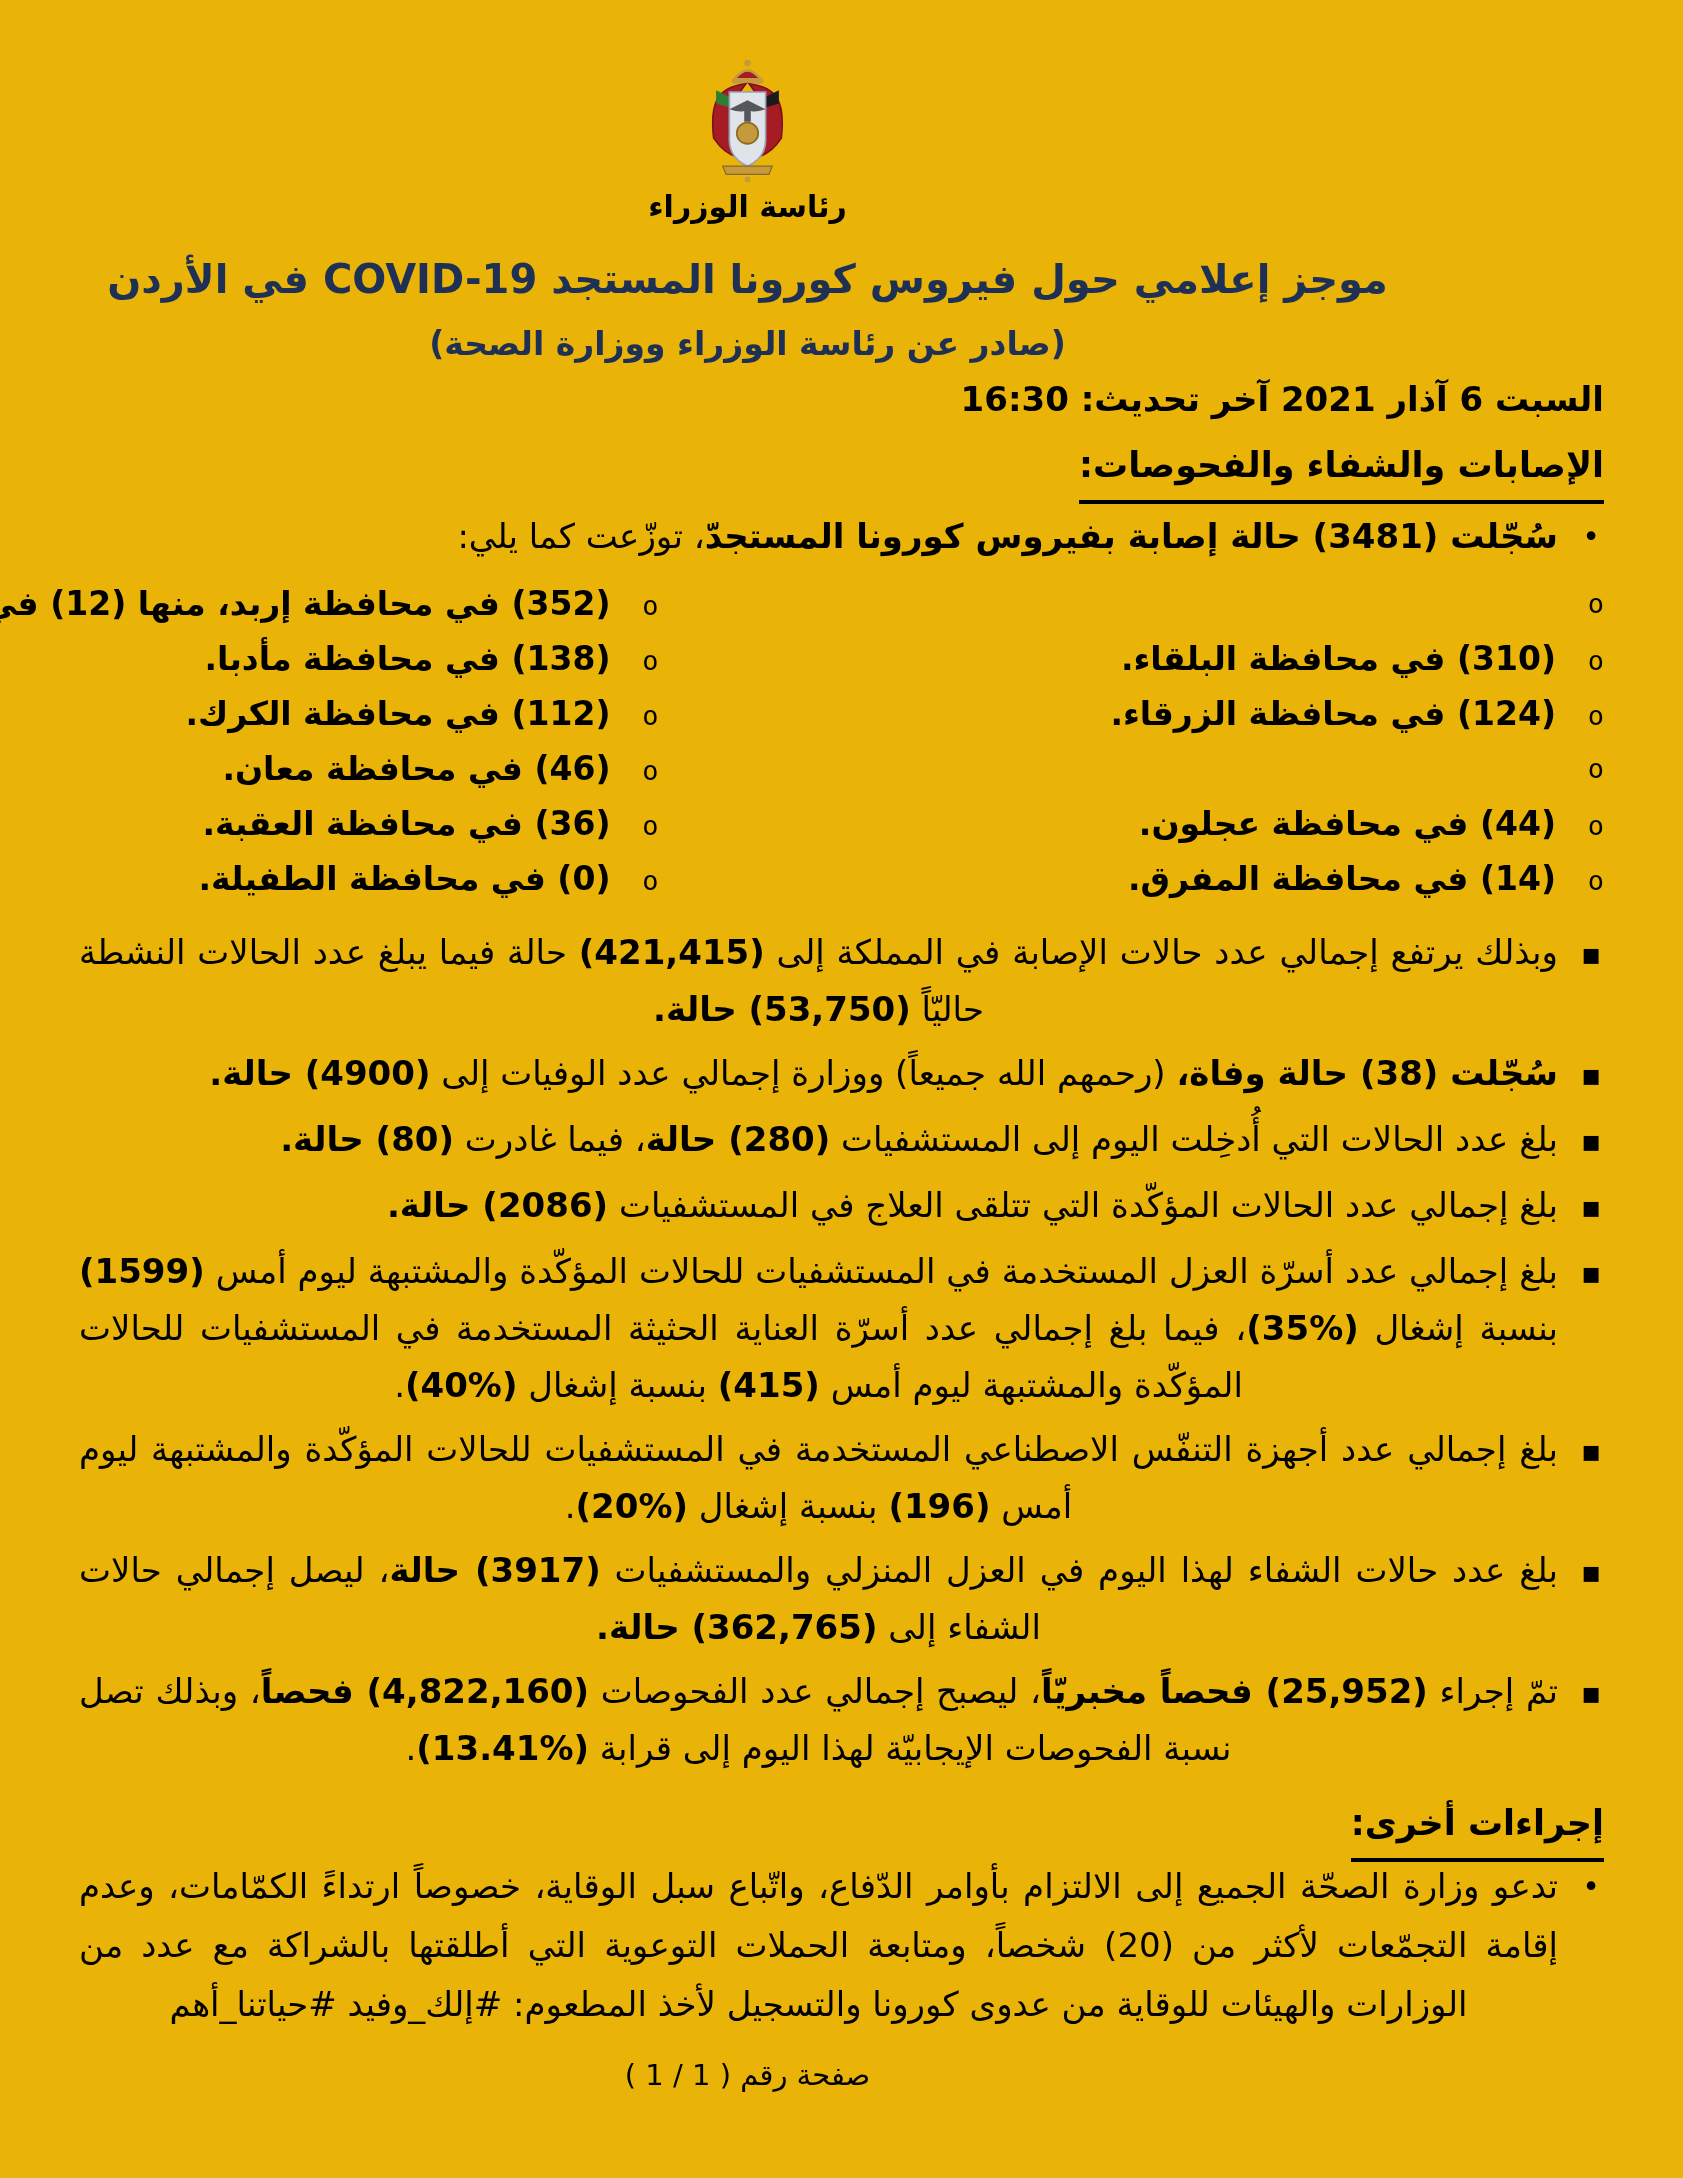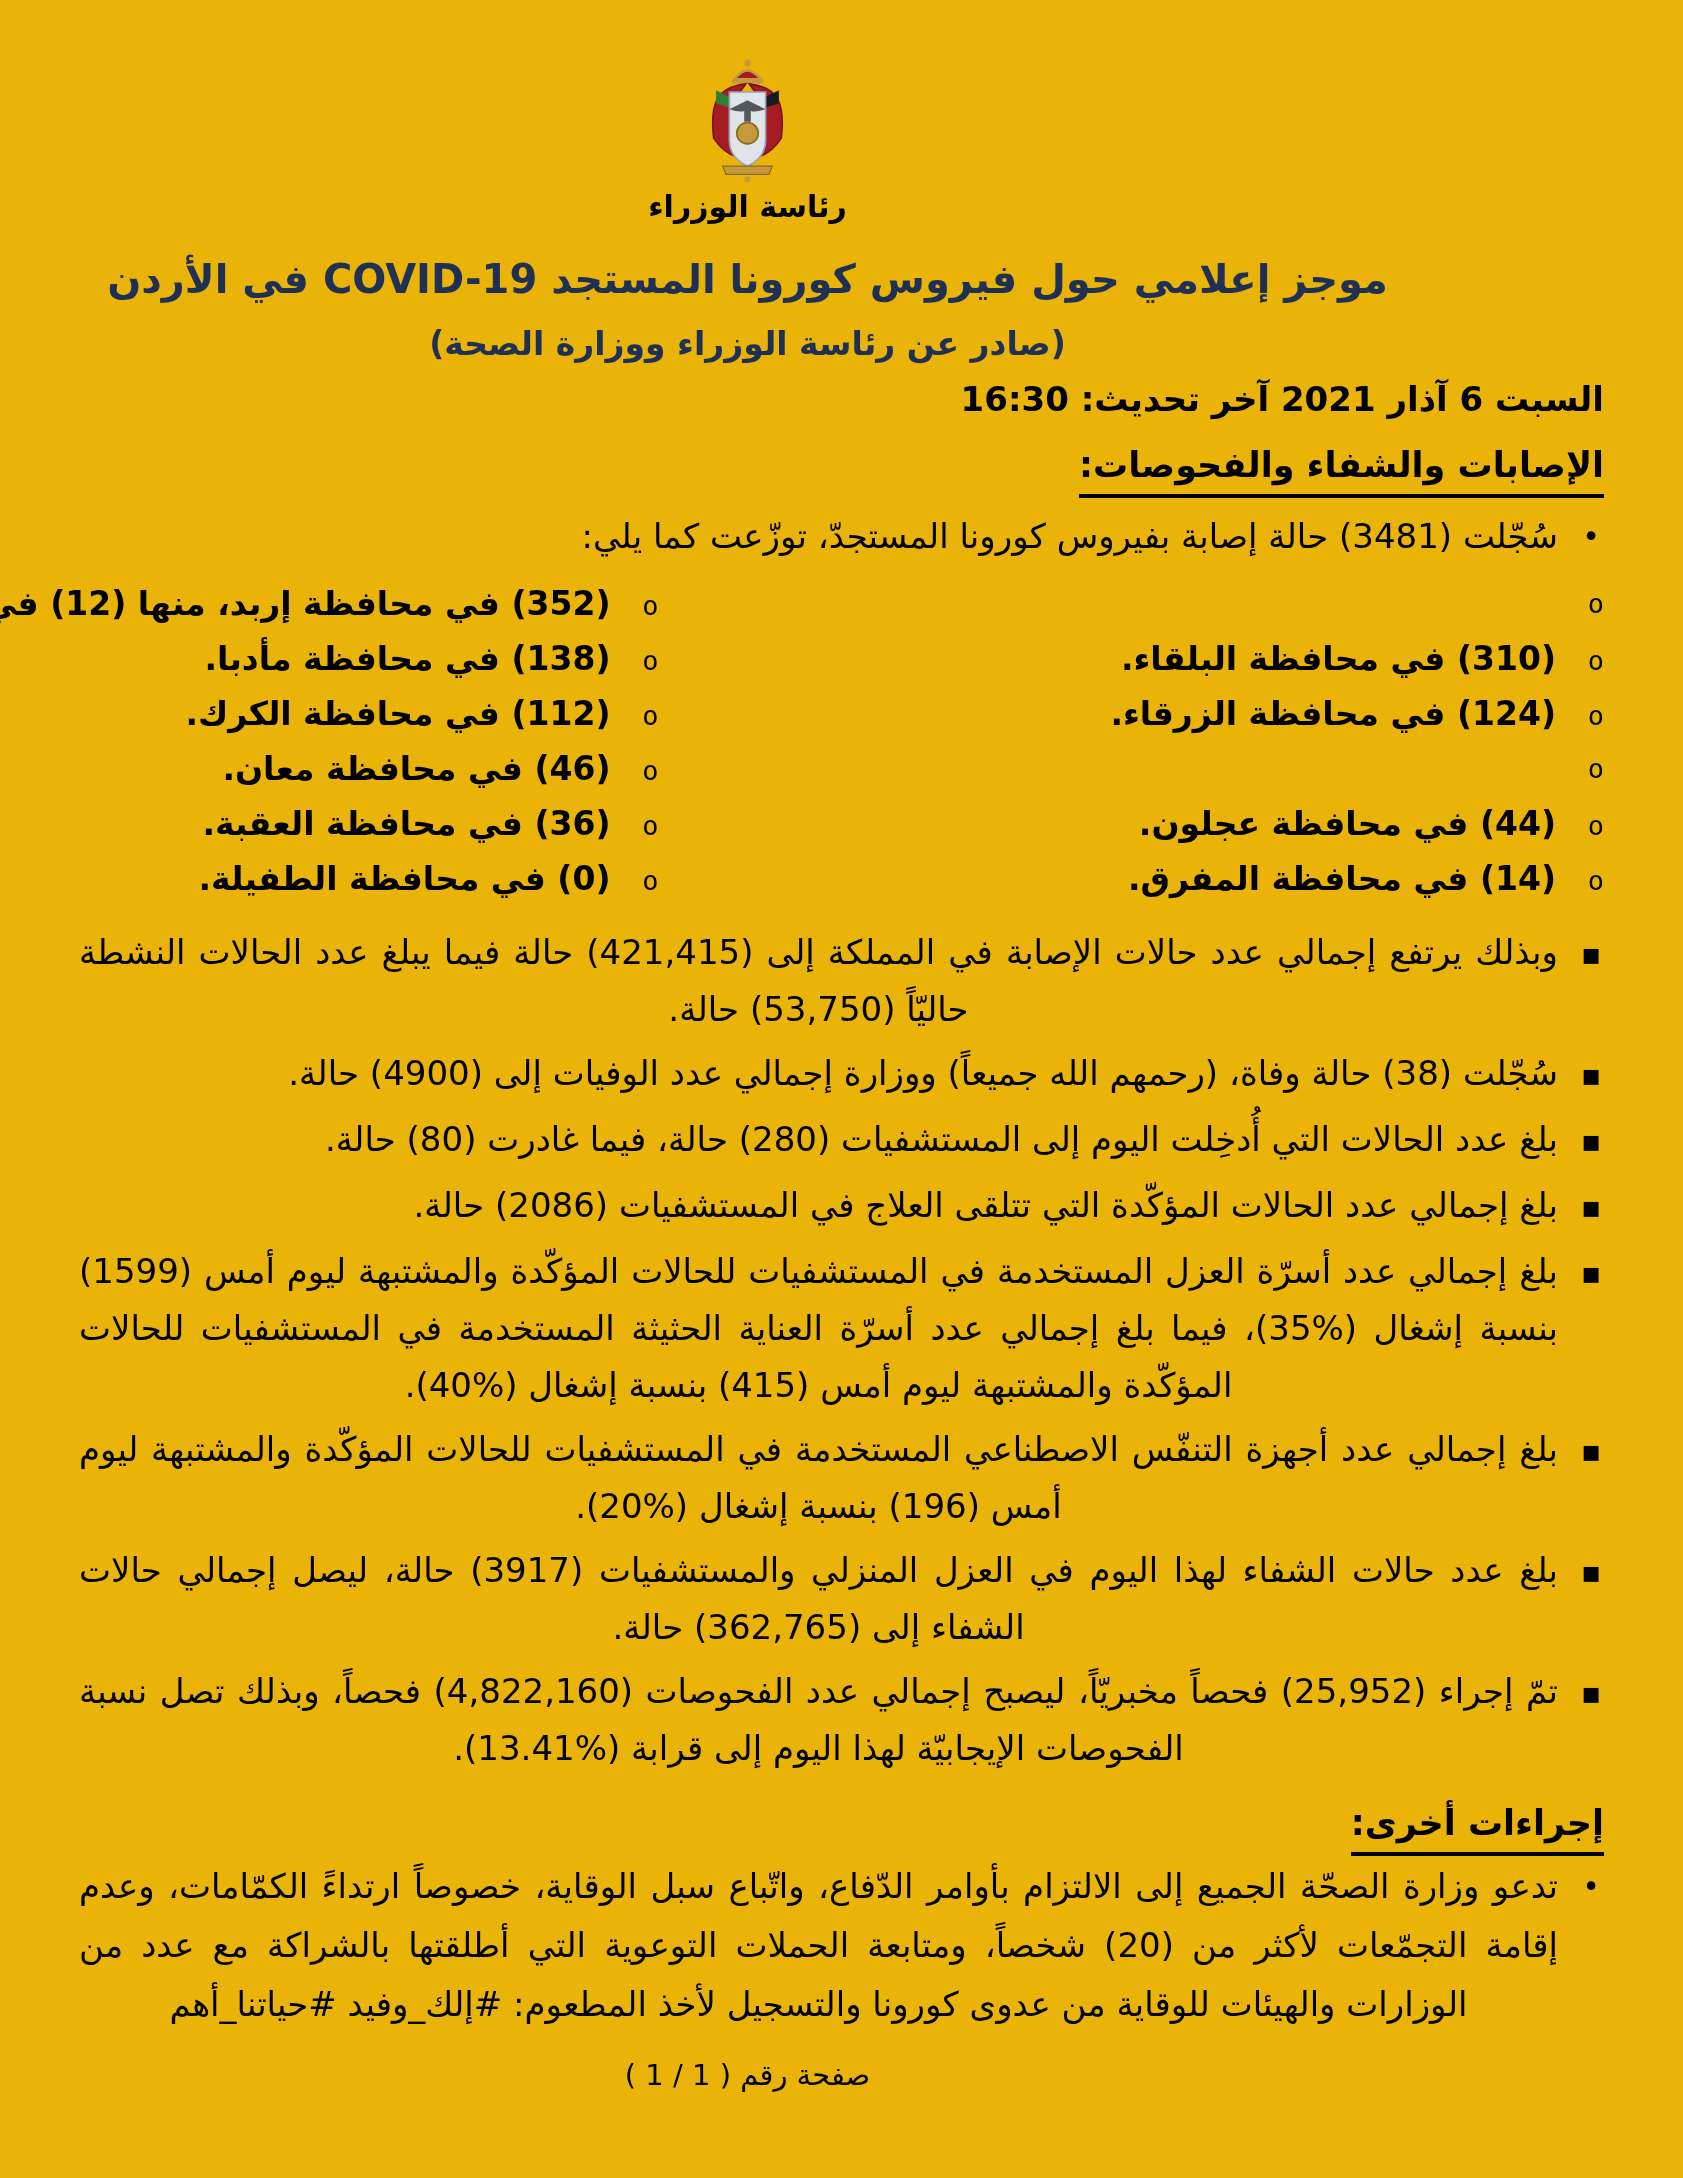--- a/index.html
+++ b/index.html
@@ -36,21 +36,21 @@
   .date-line{
     margin-top:16px;
     font-size:34px;font-weight:bold;
     text-align:right;
   }
   .section-heading{
     margin:26px 0 0 0;
     font-size:35px;font-weight:bold;
     text-align:right;
   }
-  .section-heading .u{border-bottom:4px solid #000;padding-bottom:9px;}
+  .section-heading .u{border-bottom:4px solid #000;padding-bottom:15px;}
   .bullet-row{
     display:flex;gap:20px;align-items:flex-start;
     margin-top:22px;
     font-size:34px;line-height:59px;
   }
   .bullet-row .marker{flex:0 0 26px;text-align:center;}
   .bullet-row .text{flex:1;text-align:justify;text-align-last:right;}
   .bullet-row .text.center-last{text-align-last:center;}
   .marker.disc{font-size:30px;}
   .marker.square{font-size:30px;line-height:59px;}
@@ -69,21 +69,21 @@
     white-space:nowrap;
   }
   .gov-item .marker{
     flex:0 0 22px;
     font-family:"DejaVu Sans Mono",monospace;
     font-size:27px;font-weight:normal;
   }
   .stats-list{margin-top:18px;}
   .stats-list .bullet-row{margin-top:7px;line-height:57px;}
   .other-row{margin-top:14px;}
-  .text b{font-weight:normal;}
+  .text b{font-weight:bold;}
   .footer{
     margin-top:24px;
     text-align:center;
     font-size:29px;
   }
 </style>
 </head>
 <body>
 
 <div class="page">

